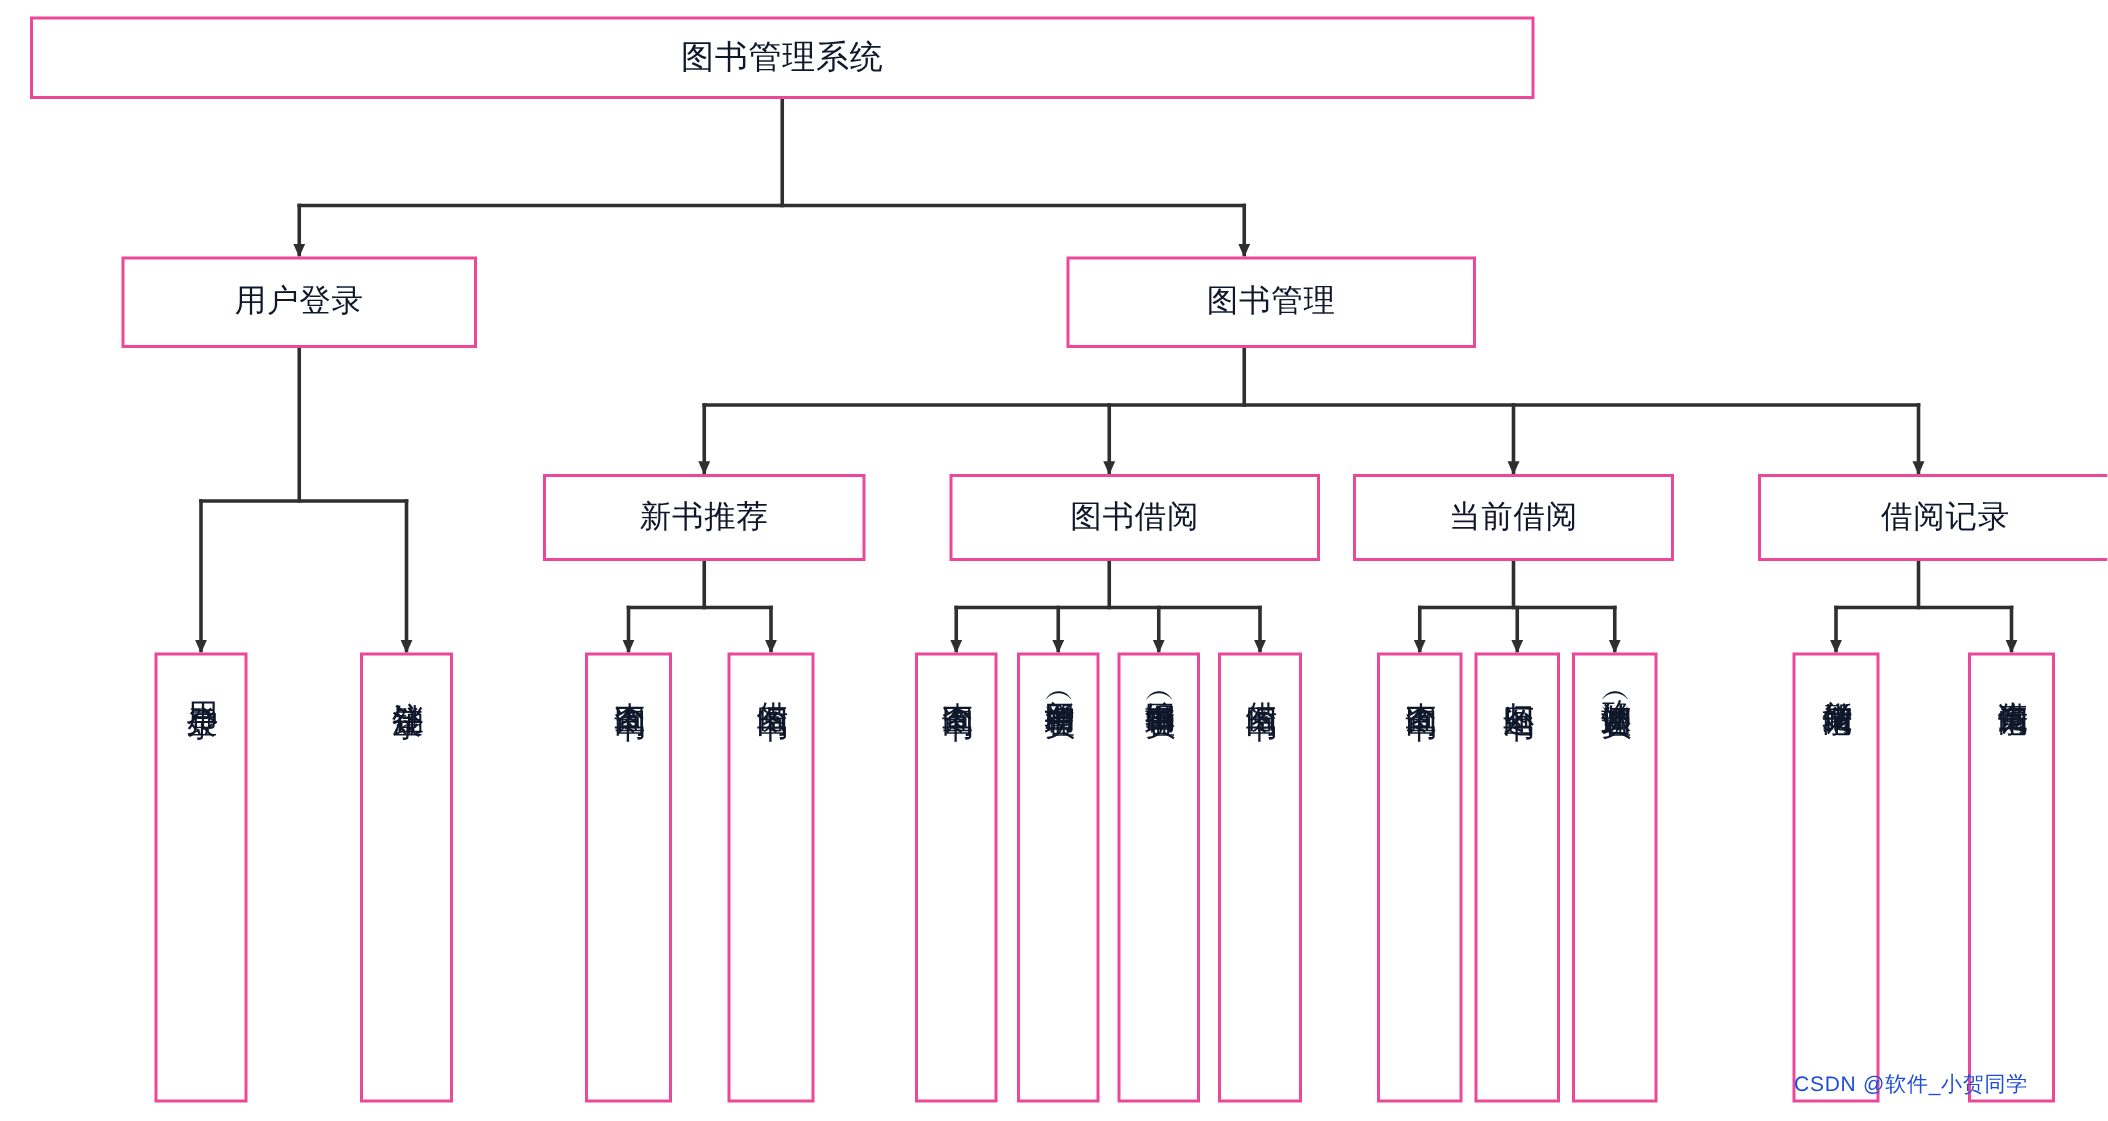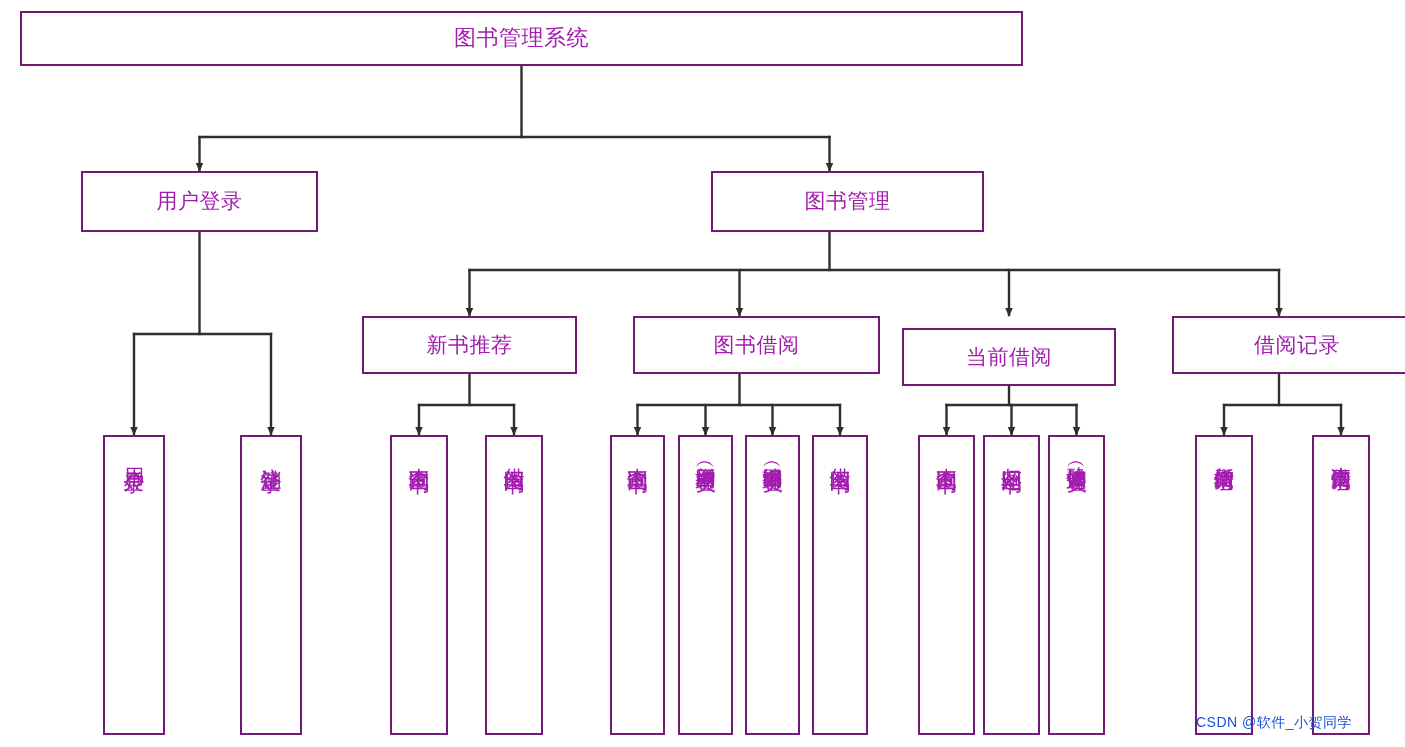--- a/index.html
+++ b/index.html
@@ -22,25 +22,25 @@
     left: 0;
     top: 0;
     width: 1405px;
     height: 747px;
     pointer-events: none;
   }
   .node {
     position: absolute;
     box-sizing: border-box;
     background: #ffffff;
-    border: 2px solid #701a75;
+    border: 2px solid #ec4899;
     display: flex;
     align-items: center;
     justify-content: center;
-    color: #a21caf;
+    color: #0f172a;
   }
   .node .label {
     display: block;
     text-align: center;
     line-height: 1.28;
   }
   
   .node.horiz .label {
     font-size: 21px;
     letter-spacing: 0.5px;
@@ -131,21 +131,21 @@
       </div>
       <div class="node horiz" style="left: 711px; top: 171px; width: 273px; height: 61px;">
         <span class="label">图书管理</span>
       </div>
       <div class="node horiz" style="left: 362px; top: 316px; width: 215px; height: 58px;">
         <span class="label">新书推荐</span>
       </div>
       <div class="node horiz" style="left: 633px; top: 316px; width: 247px; height: 58px;">
         <span class="label">图书借阅</span>
       </div>
-      <div class="node horiz" style="left: 902px; top: 316px; width: 214px; height: 58px; margin-top: 12px;">
+      <div class="node horiz" style="left: 902px; top: 316px; width: 214px; height: 58px;">
         <span class="label">当前借阅</span>
       </div>
       <div class="node horiz" style="left: 1172px; top: 316px; width: 250px; height: 58px;">
         <span class="label">借阅记录</span>
       </div>
       <div class="node vert" style="left: 103px; top: 435px; width: 62px; height: 300px;">
         <span class="label">用户登录</span>
       </div>
       <div class="node vert" style="left: 240px; top: 435px; width: 62px; height: 300px;">
         <span class="label">注销登录</span>

